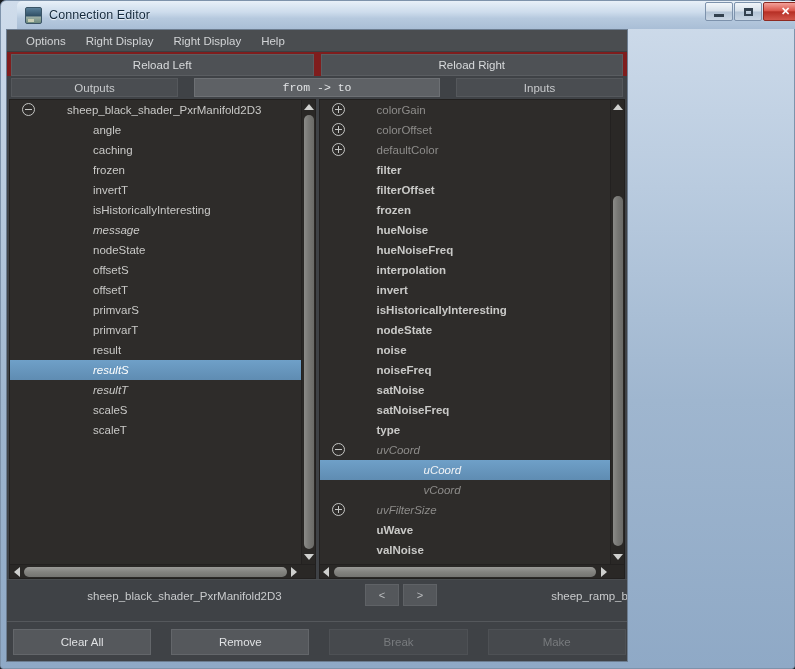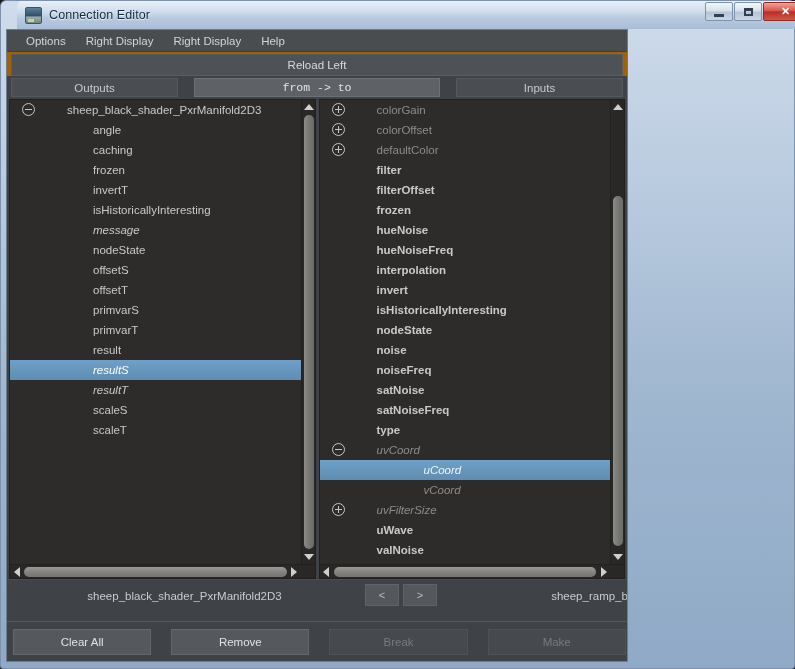--- a/index.html
+++ b/index.html
@@ -69,21 +69,21 @@
   #menubar {
     height: 22px; background: #4a4d50;
     display: flex; align-items: center; padding-left: 10px;
     border-bottom: 1px solid #3b3e41;
   }
   .menu-item {
     font-size: 11.5px; color: #d2d4d6; padding: 2px 9px; margin-right: 2px;
   }
 
   
-  #reload-row { display: flex; height: 24px; padding: 2px 4px 0 4px; gap: 7px; background:#a16207;}
+  #reload-row { display: flex; height: 24px; padding: 2px 4px 0 4px; gap: 7px; background:#7f1d1d;}
   .reload-btn {
     flex: 1; background: #4e5155; border: 1px solid #5a5d61;
     color: #d8dadc; font-size: 11.5px;
     display: flex; align-items: center; justify-content: center;
   }
   
   #tab-row { display: flex; height: 23px; padding: 2px 4px 2px 4px; gap: 16px; background:#3f4246;}
   .tabbtn {
     flex: 1; background: #4a4d51; border: 1px solid #55585c;
     color: #c8cacc; font-size: 11.5px;
@@ -223,20 +223,21 @@
 
     <div id="menubar">
         <div class="menu-item">Options</div>
         <div class="menu-item">Right Display</div>
         <div class="menu-item">Right Display</div>
         <div class="menu-item">Help</div>
       </div>
 
     <div id="reload-row">
       <div class="reload-btn">Reload Left</div>
+      <div class="reload-btn">Reload Right</div>
     </div>
 
     <div id="tab-row">
       <div class="tabbtn">Outputs</div>
       <div class="tabbtn mid">from -&gt; to</div>
       <div class="tabbtn">Inputs</div>
     </div>
 
     <div id="panes">
 

